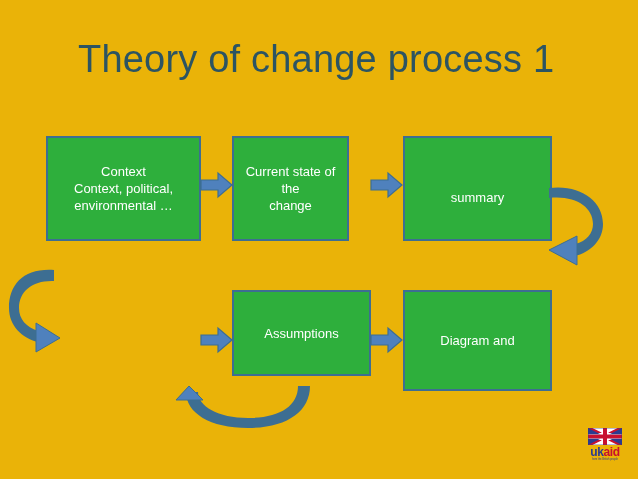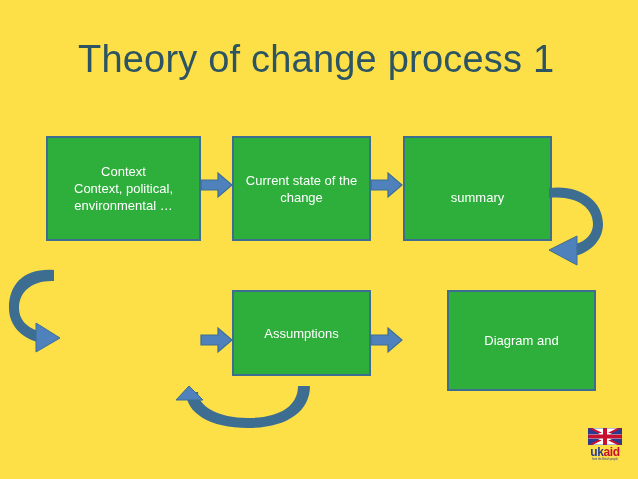--- a/index.html
+++ b/index.html
@@ -7,21 +7,21 @@
     padding: 0;
     background: #ffffff;
   }
   body {
     font-family: "Liberation Sans", sans-serif;
   }
   #slide {
     position: relative;
     width: 638px;
     height: 479px;
-    background: #fde047;
+    background: #eab308;
     overflow: hidden;
   }
   #title {
     position: absolute;
     left: 78px;
     top: 36px;
     width: 520px;
     font-size: 38px;
     line-height: 46px;
     color: #2c5462;
@@ -42,26 +42,26 @@
     color: #ffffff;
     font-family: "Liberation Sans", sans-serif;
     font-size: 13px;
     line-height: 17px;
     padding: 2px 6px;
   }
   .pbox .lbl { display: block; width: 100%; }
 
   
   #box-context   { left: 46px;  top: 136px; width: 155px; height: 105px; }
-  #box-current   { left: 232px; top: 136px; width: 139px; height: 105px; }
+  #box-current   { left: 232px; top: 136px; width: 117px; height: 105px; }
   #box-desired   { left: 403px; top: 136px; width: 149px; height: 105px; }
   
   #box-sequence  { left: 46px;  top: 290px; width: 155px; height: 101px; }
   #box-assumptions { left: 232px; top: 290px; width: 139px; height: 86px; }
-  #box-diagram   { left: 403px; top: 290px; width: 149px; height: 101px; margin-left: 44px; }
+  #box-diagram   { left: 403px; top: 290px; width: 149px; height: 101px; }
 
   #box-context .lbl { font-size: 13px; }
 
   .arrow-svg {
     position: absolute;
     overflow: visible;
     pointer-events: none;
   }
   .blockarrow { fill: #4f81bd; stroke: #3d6e92; stroke-width: 1.2; }
   .curvearrow { fill: #3d6e92; stroke: none; }

